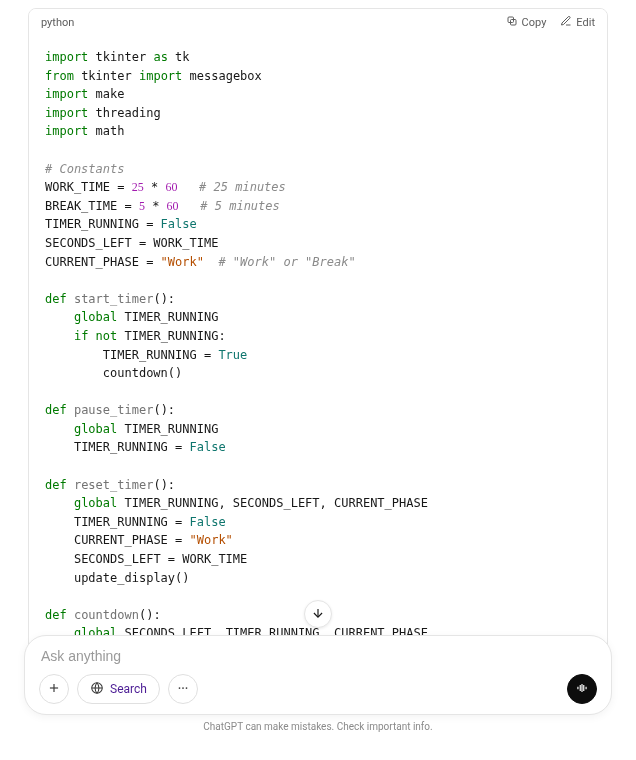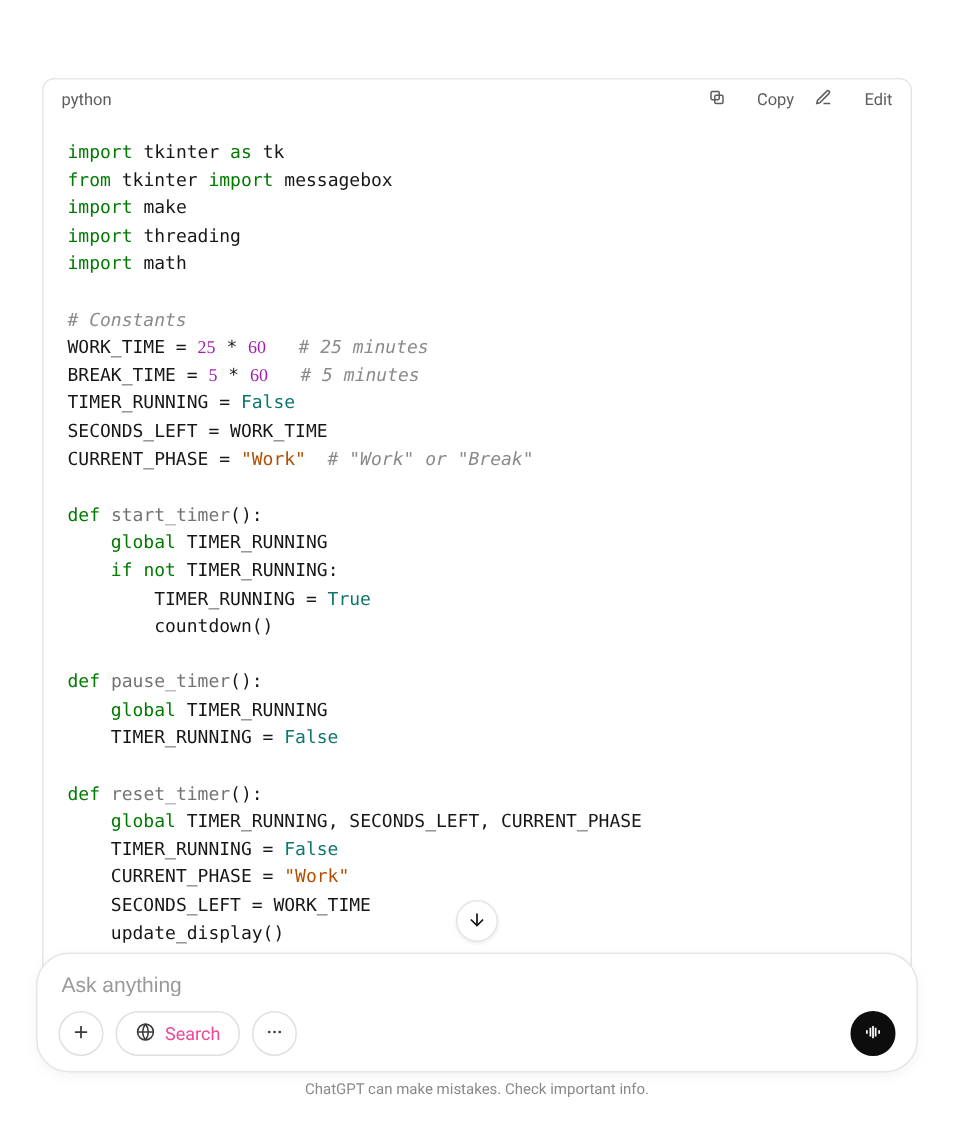--- a/index.html
+++ b/index.html
@@ -19,21 +19,20 @@
       font-size: 16px;
       font-weight: 700;
       margin-bottom: 12px;
       color: #0d0d0d;
     }
     .code-block {
       border: 1px solid #e5e5e5;
       border-radius: 8px;
       overflow: hidden;
       background: #fff;
-      margin-top: 44px;
     }
     .code-header {
       display: flex;
       align-items: center;
       justify-content: space-between;
       padding: 6px 12px;
       background: #fff;
       font-size: 11px;
       color: #5d5d5d;
     }
@@ -41,21 +40,21 @@
       color: #5d5d5d;
     }
     .code-actions {
       display: flex;
       gap: 14px;
       align-items: center;
     }
     .code-action {
       display: inline-flex;
       align-items: center;
-      gap: 21px;
+      gap: 4px;
       cursor: pointer;
       color: #5d5d5d;
       font-size: 11px;
     }
     .code-action svg { width: 12px; height: 12px; }
     pre.code-body {
       padding: 12px 16px 16px 16px;
       font-family: ui-monospace, SFMono-Regular, Menlo, Consolas, monospace;
       font-size: 12px;
       line-height: 1.55;
@@ -137,21 +136,21 @@
     .pill-btn {
       height: 30px;
       border-radius: 15px;
       border: 1px solid #e0e0e0;
       background: #fff;
       display: inline-flex;
       align-items: center;
       gap: 6px;
       padding: 0 12px;
       font-size: 12px;
-      color: #ec4899;
+      color: #4c1d95;
       cursor: pointer;
     }
     .pill-btn svg { width: 14px; height: 14px; }
     .spacer { flex: 1; }
     .disclaimer {
       text-align: center;
       font-size: 10px;
       color: #8a8a8a;
       margin-top: 6px;
     }

